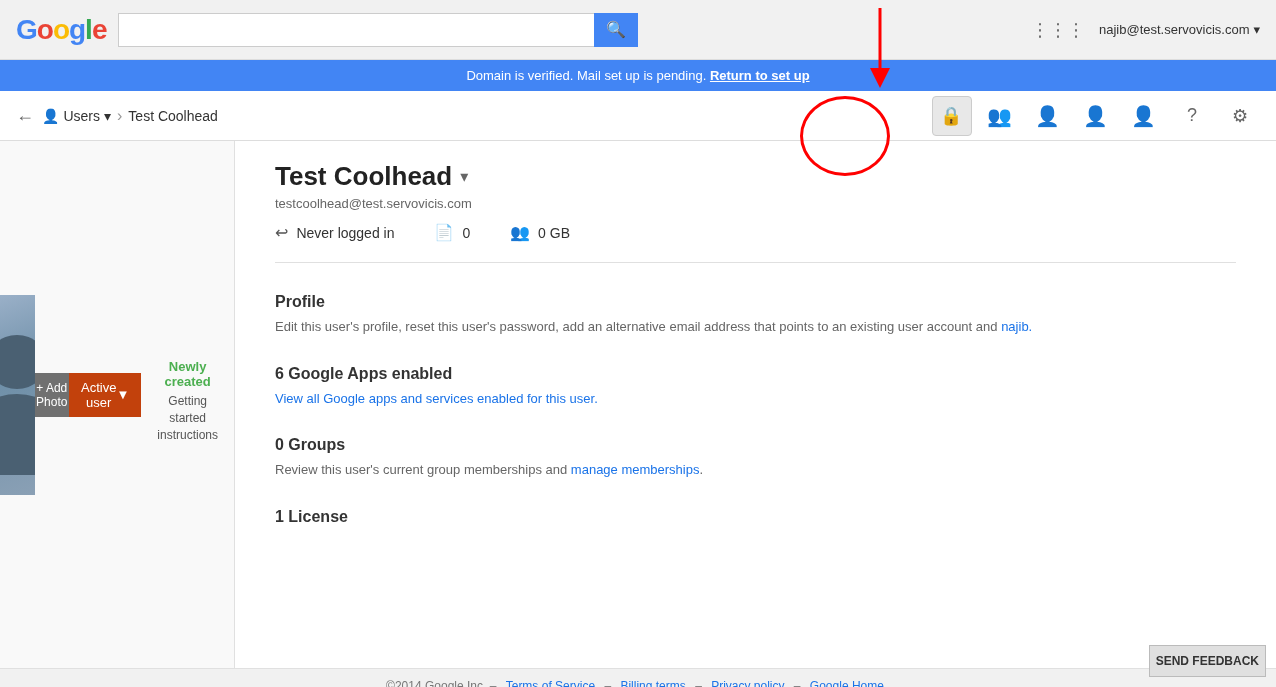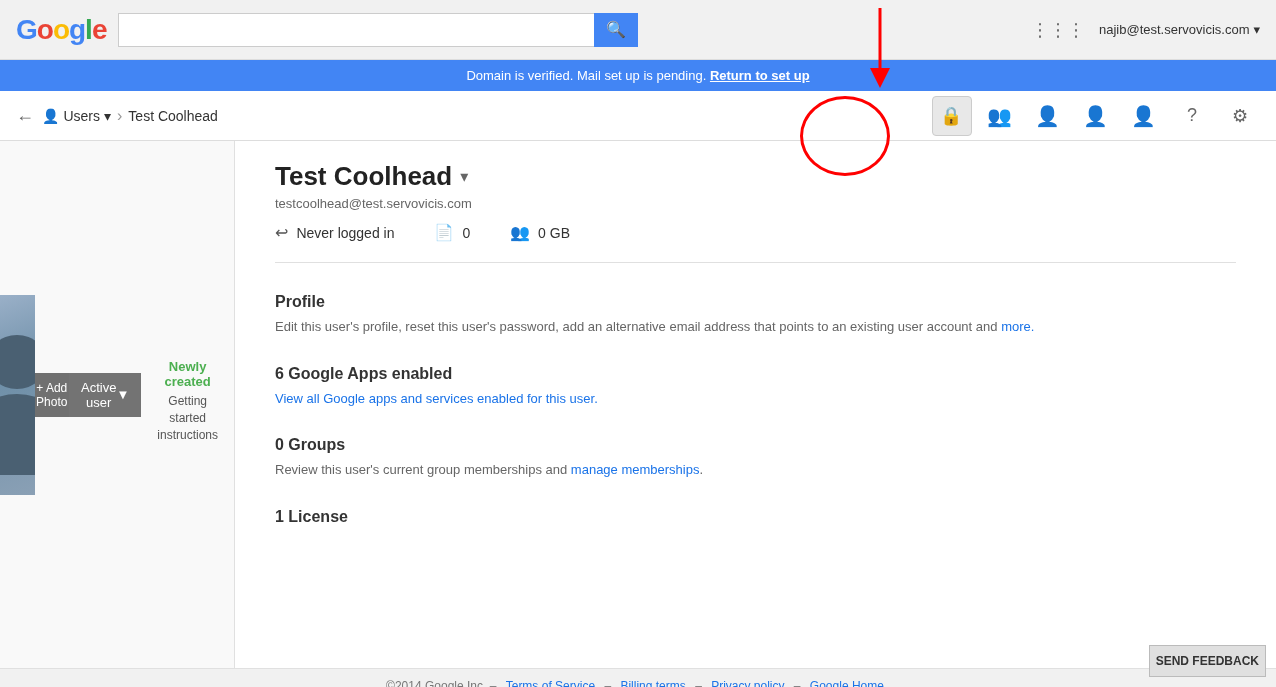--- a/index.html
+++ b/index.html
@@ -226,21 +226,21 @@
       background: rgba(0,0,0,0.55);
       color: white;
       width: 200px;
       text-align: center;
       padding: 8px 0;
       font-size: 12px;
       cursor: pointer;
     }
 
     #active-user-btn {
-      background: #737373;
+      background: #c2410c;
       color: white;
       width: 200px;
       padding: 7px 12px;
       display: flex;
       align-items: center;
       justify-content: space-between;
       cursor: pointer;
       font-size: 13px;
       border: none;
     }
@@ -470,21 +470,21 @@
       </div>
       <div class="stat-item">
         <span class="stat-icon">👥</span>
         <span>0 GB</span>
       </div>
     </div>
 
     <div class="section-block">
       <div class="section-title">Profile</div>
       <div class="section-desc">
-        <span>Edit this user's profile, reset this user's password, add an alternative email address that points to an existing user account and </span><a>more.</a>
+        <span>Edit this user's profile, reset this user's password, add an alternative email address that points to an existing user account and </span><a>najib.</a>
       </div>
     </div>
 
     <div class="section-block">
       <div class="section-title">6 Google Apps enabled</div>
       <div class="section-desc">
         <a>View all Google apps and services enabled for this user.</a>
       </div>
     </div>
 

